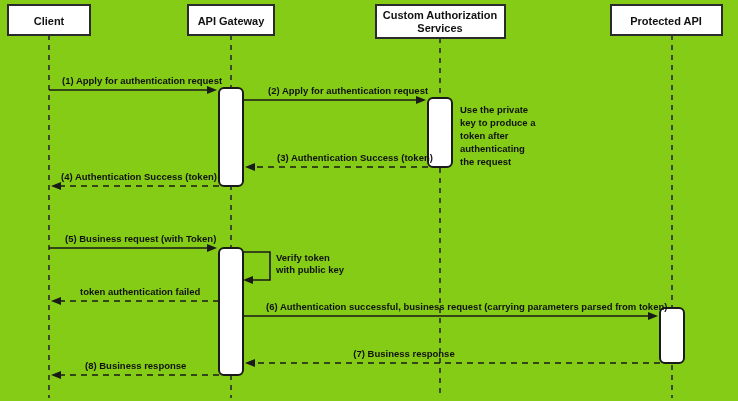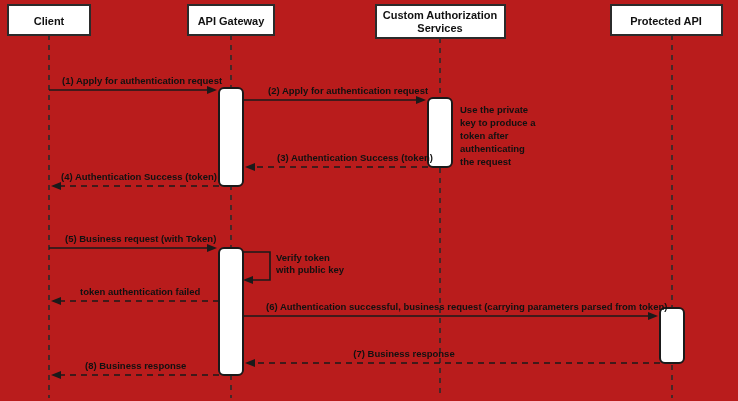--- a/index.html
+++ b/index.html
@@ -7,21 +7,21 @@
     padding: 0;
     background: #ffffff;
   }
   body {
     font-family: "Liberation Sans", sans-serif;
   }
   #diagram-root {
     position: relative;
     width: 738px;
     height: 401px;
-    background: #b91c1c;
+    background: #84cc16;
     overflow: hidden;
   }
   svg.seq {
     display: block;
     width: 738px;
     height: 401px;
   }
   .actor-box {
     fill: #ffffff;
     stroke: #2b2b2b;

